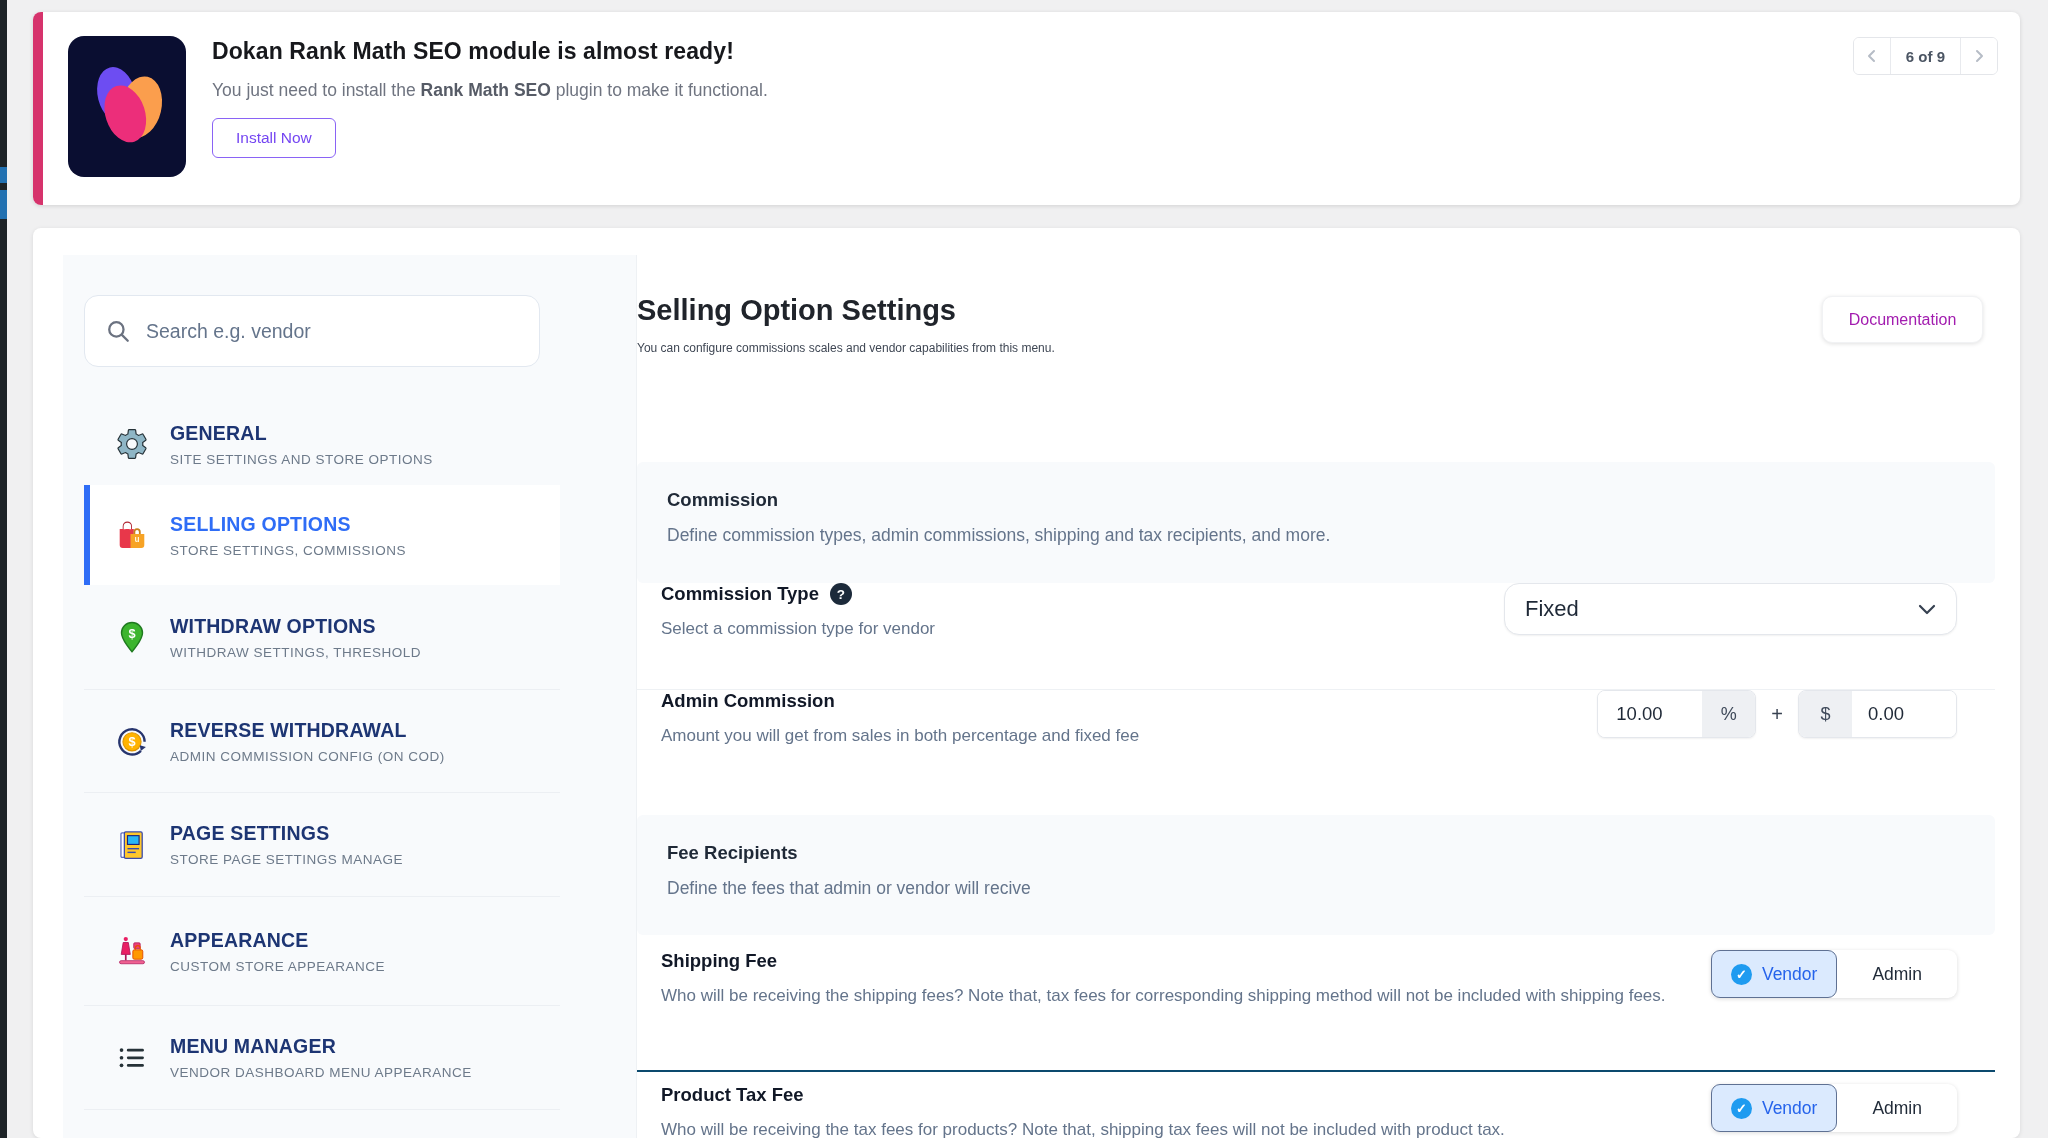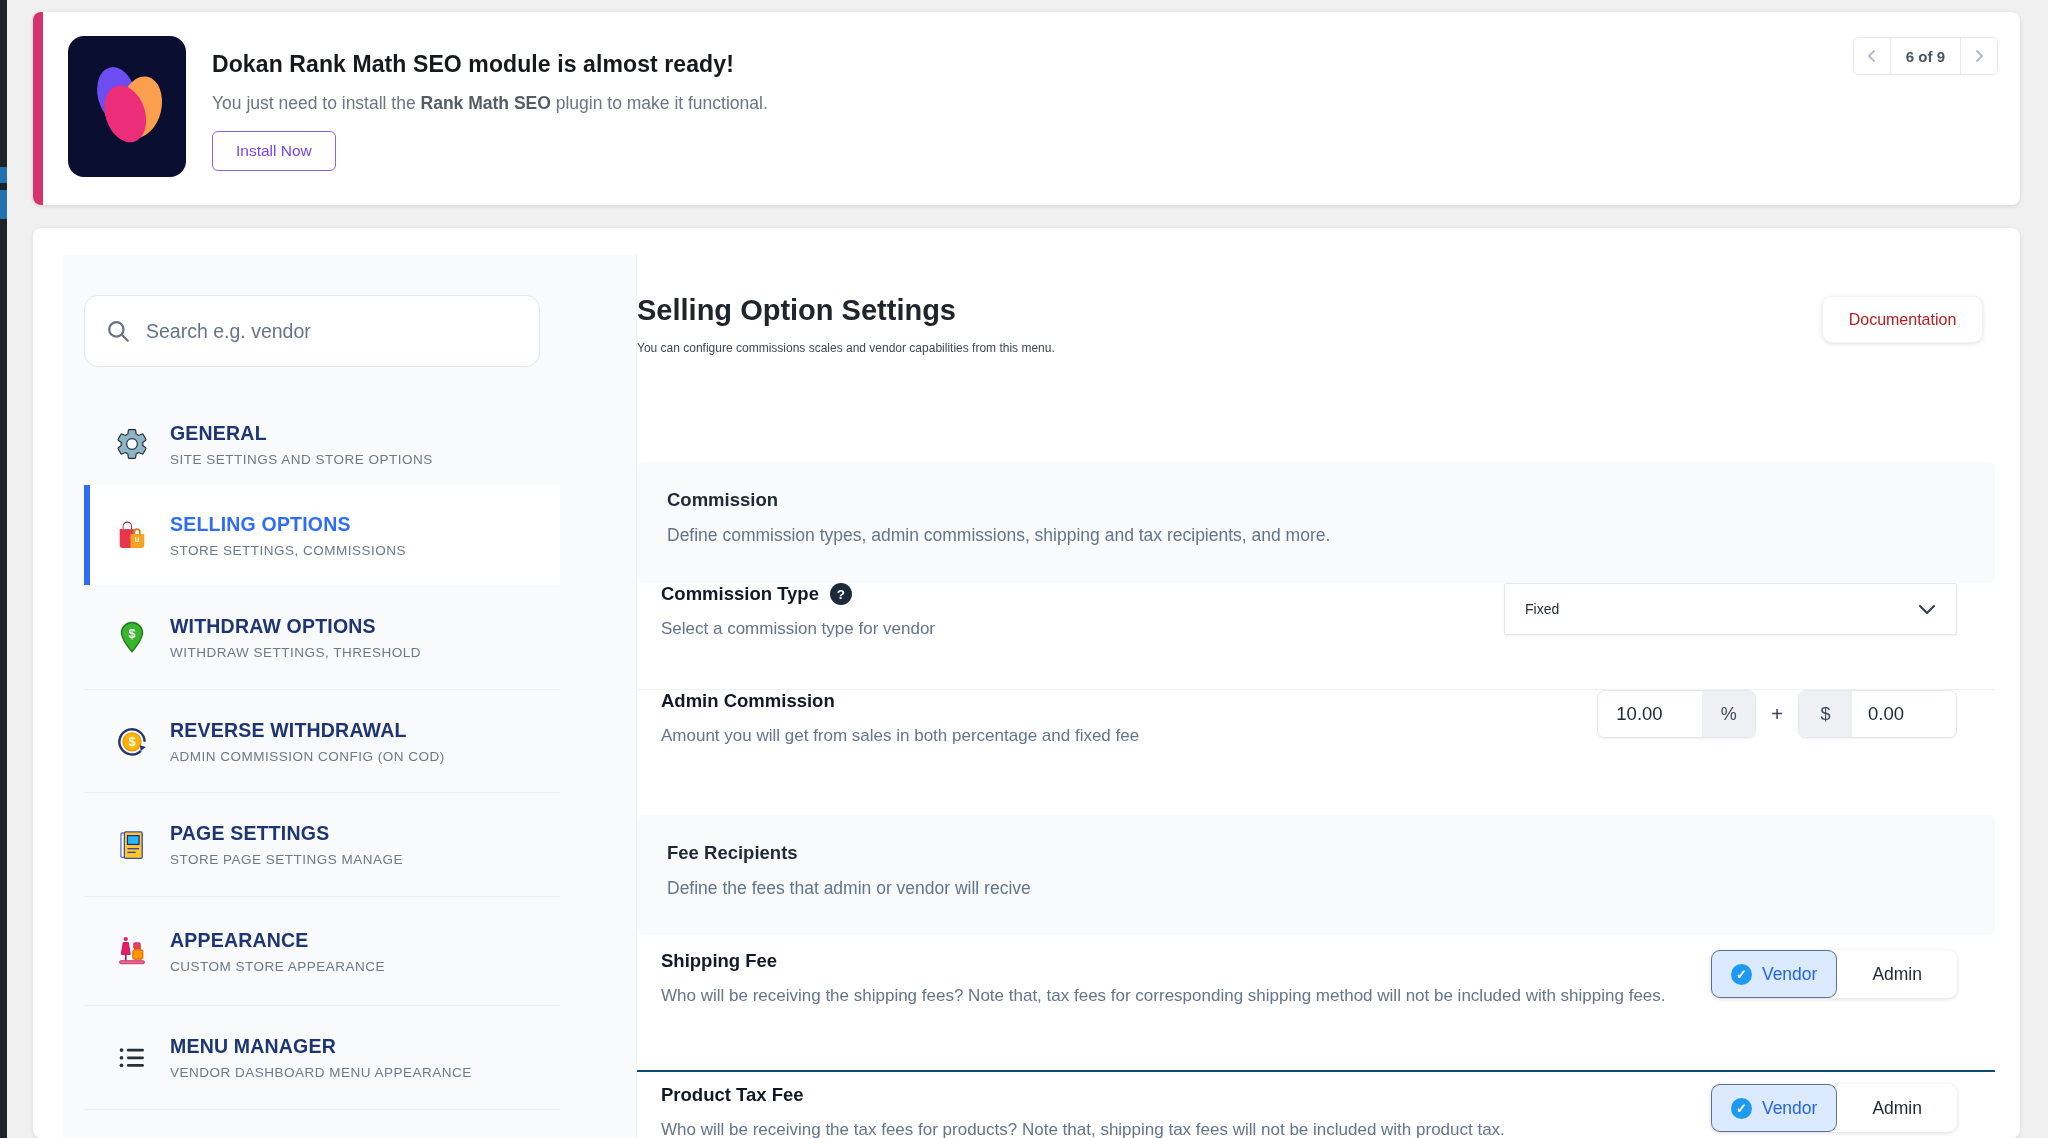--- a/index.html
+++ b/index.html
@@ -17,21 +17,21 @@
   .banner-card {
     position:absolute; left:33px; top:12px; width:1987px; height:193px;
     background:#fff; border-radius:8px; box-shadow:0 1px 4px rgba(0,0,0,.13);
   }
   .banner-accent { position:absolute; left:0; top:0; bottom:0; width:10px; background:#d6336c; border-radius:8px 0 0 8px; }
   .banner-logo {
     position:absolute; left:35px; top:24px; width:118px; height:141px;
     background:#0a0e31; border-radius:16px; display:flex; align-items:center; justify-content:center;
   }
   .banner-body { position:absolute; left:179px; top:26px; }
-  .banner-title { font-size:23px; font-weight:bold; color:#17181c; letter-spacing:.1px;margin-top:13px; }
+  .banner-title { font-size:23px; font-weight:bold; color:#17181c; letter-spacing:.1px; }
   .banner-sub { margin-top:15px; font-size:17.5px; color:#6f7480; }
   .banner-sub b { color:#565b66; font-weight:bold; }
   .install-btn {
     margin-top:17px; display:inline-block; padding:10px 23px; background:#fff;
     border:1px solid #8a63f5; border-radius:6px; color:#7445f2; font-size:15.5px;
     font-family:"Liberation Sans",sans-serif; cursor:pointer;
   }
   .pager {
     position:absolute; right:22px; top:25px; height:38px; display:flex; align-items:stretch;
     background:#fff; border:1px solid #e4e6ea; border-radius:6px; overflow:hidden;
@@ -73,21 +73,21 @@
   .nav-title { font-size:19.5px; font-weight:bold; color:#1d3573; letter-spacing:.2px; }
   .nav-item.active .nav-title { color:#2f6df6; }
   .nav-sub { margin-top:7px; font-size:13.5px; color:#6d7a8a; letter-spacing:.5px; }
 
   
   .page-title { position:absolute; left:604px; top:66px; font-size:29px; font-weight:bold; color:#20242b; }
   .page-desc { position:absolute; left:604px; top:113px; font-size:12px; color:#3f4754; }
   .doc-btn {
     position:absolute; left:1789px; top:68px; width:161px; height:47px;
     background:#fff; border:1px solid #f1f2f4; border-radius:10px;
-    box-shadow:0 1px 4px rgba(0,0,0,.12); color:#b91c1c; font-size:16px;
+    box-shadow:0 1px 4px rgba(0,0,0,.12); color:#a21caf; font-size:16px;
     font-family:"Liberation Sans",sans-serif; cursor:pointer;
   }
   .sec-head { position:absolute; left:604px; width:1358px; background:#f8fafc; border-radius:6px; padding:27px 30px; }
   .sec-head.commission { top:234px; height:121px; }
   .sec-head.fees { top:587px; height:120px; }
   .sec-title { font-size:18.5px; font-weight:bold; color:#1f2937; }
   .sec-desc { margin-top:14px; font-size:17.5px; color:#64748b; }
 
   .row { position:absolute; left:604px; width:1358px; display:flex; align-items:flex-start; padding:0 38px 0 24px; }
   .row.ct { top:355px; height:107px; border-bottom:1px solid #eef1f4; }
@@ -96,23 +96,23 @@
   .row.ptf { top:844px; height:110px; align-items:flex-start; padding-top:12px; }
   .row-left { flex:1; }
   .row-label { font-size:18.5px; font-weight:bold; color:#111827; display:flex; align-items:center; gap:11px; }
   .row-desc { margin-top:12px; font-size:17px; color:#64748b; line-height:1.45; }
   .row.sf .row-desc { max-width:1075px; }
   .help {
     width:22px; height:22px; border-radius:50%; background:#1c2a3a; color:#fff;
     font-size:13.5px; font-weight:bold; display:inline-flex; align-items:center; justify-content:center; cursor:pointer;
   }
   .select-box {
-    width:453px; height:52px; background:#fff; border:1px solid #e4e7ec; border-radius:2px;
+    width:453px; height:52px; background:#fff; border:1px solid #e4e7ec; border-radius:15px;
     box-shadow:0 1px 2px rgba(0,0,0,.06); display:flex; align-items:center;
-    padding:8px 20px; font-size:14px; color:#1f2937; cursor:pointer;
+    padding:8px 20px; font-size:22px; color:#1f2937; cursor:pointer;
   }
   .select-box .chev { margin-left:auto; display:flex; }
   .ac-controls { display:flex; align-items:center;padding-left:36px; }
   .igroup {
     display:flex; height:48px; background:#fff; border:1px solid #e4e7ec; border-radius:8px;
     overflow:hidden; box-shadow:0 1px 2px rgba(0,0,0,.06);
   }
   .igroup input {
     width:104px; border:none; outline:none; font-size:18.5px; color:#1f2937;
     padding-left:18px; font-family:"Liberation Sans",sans-serif;

